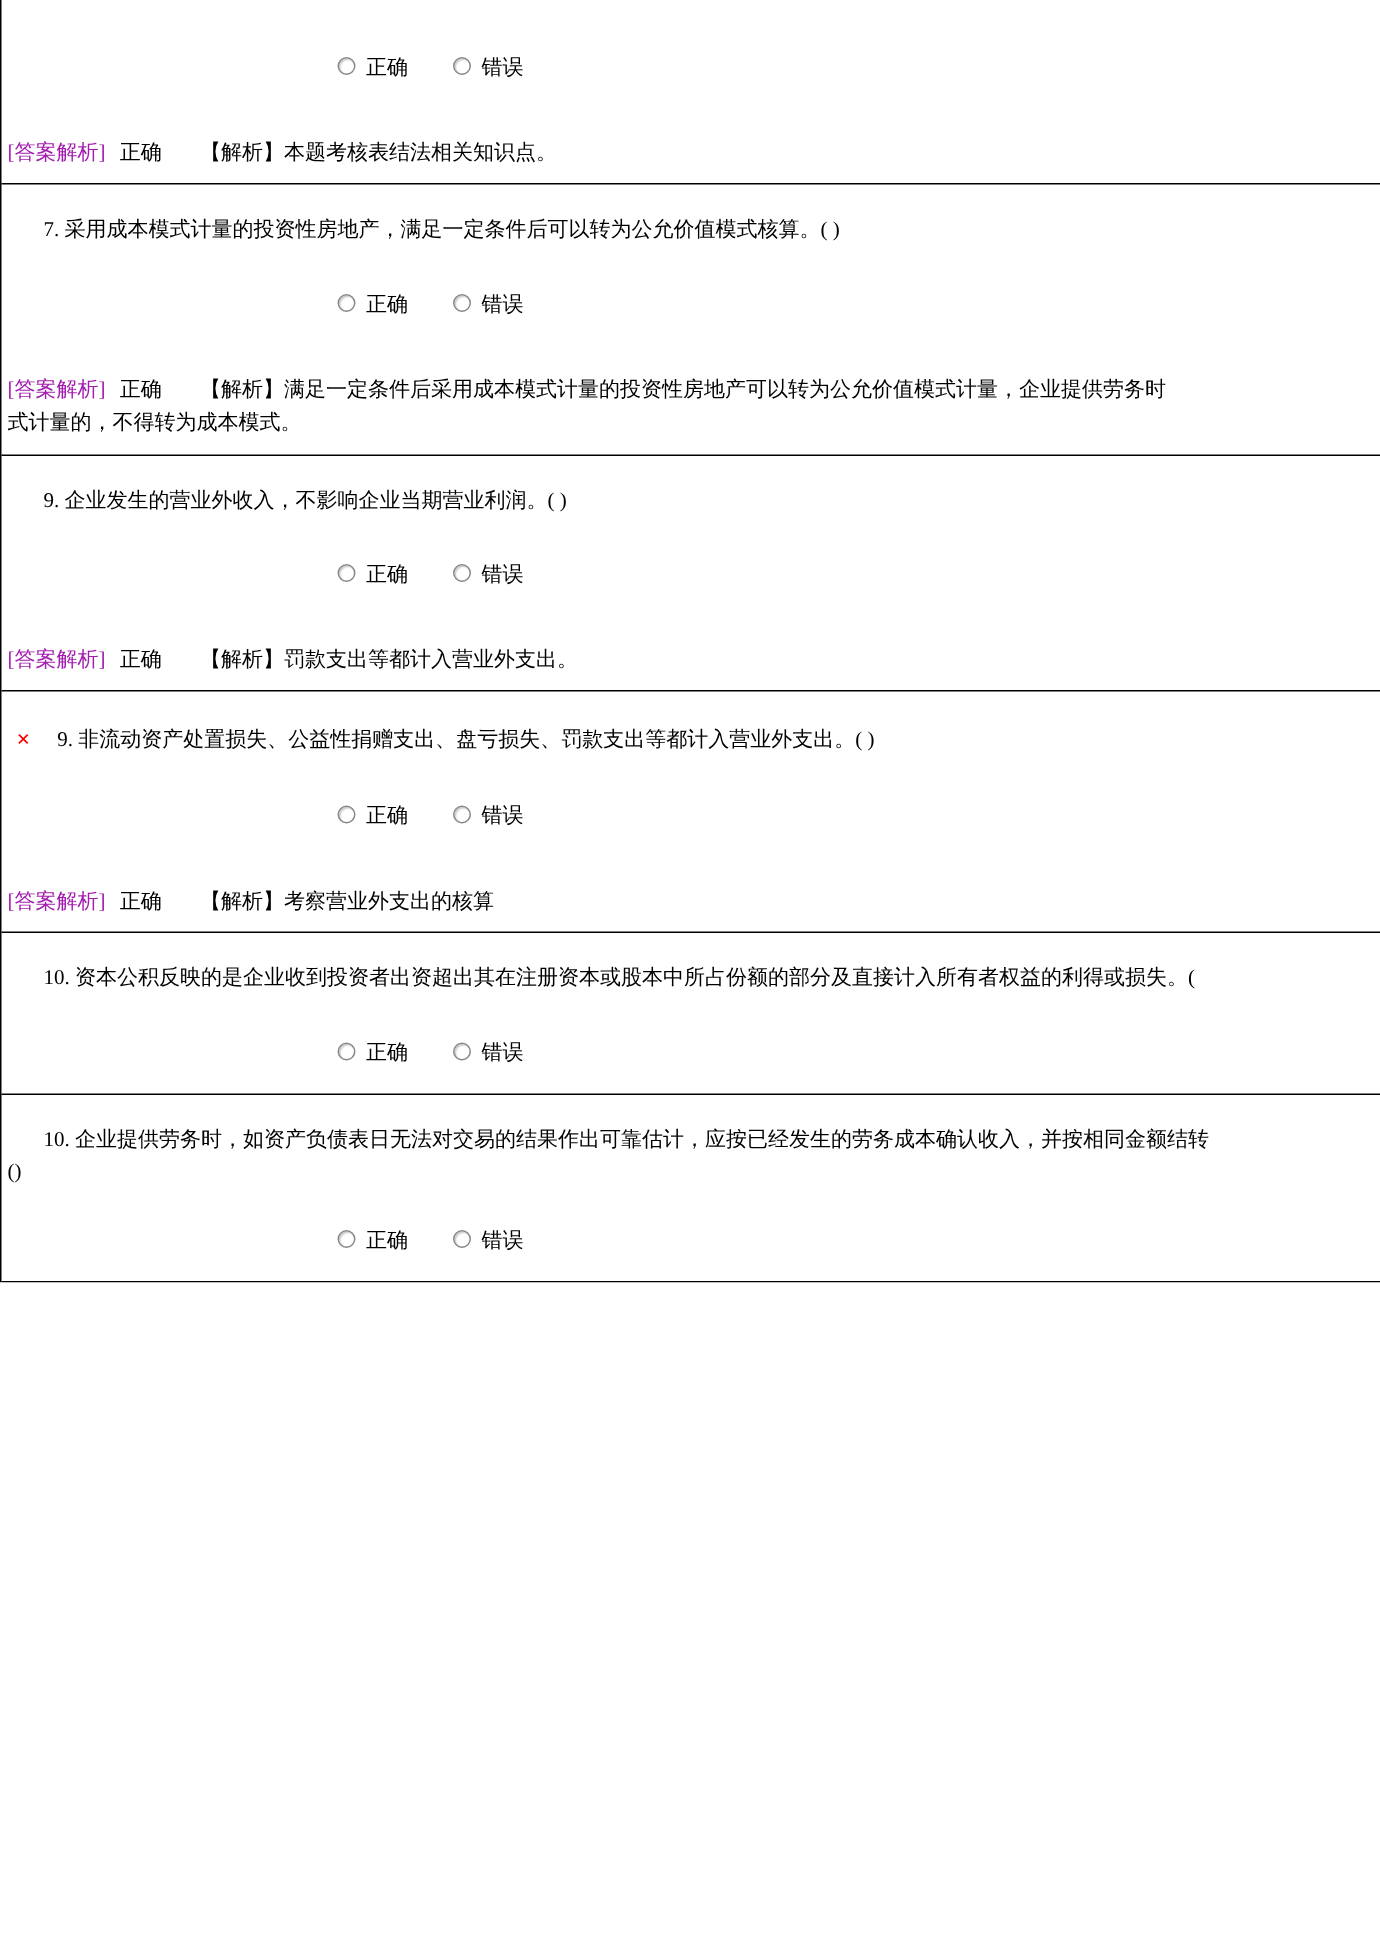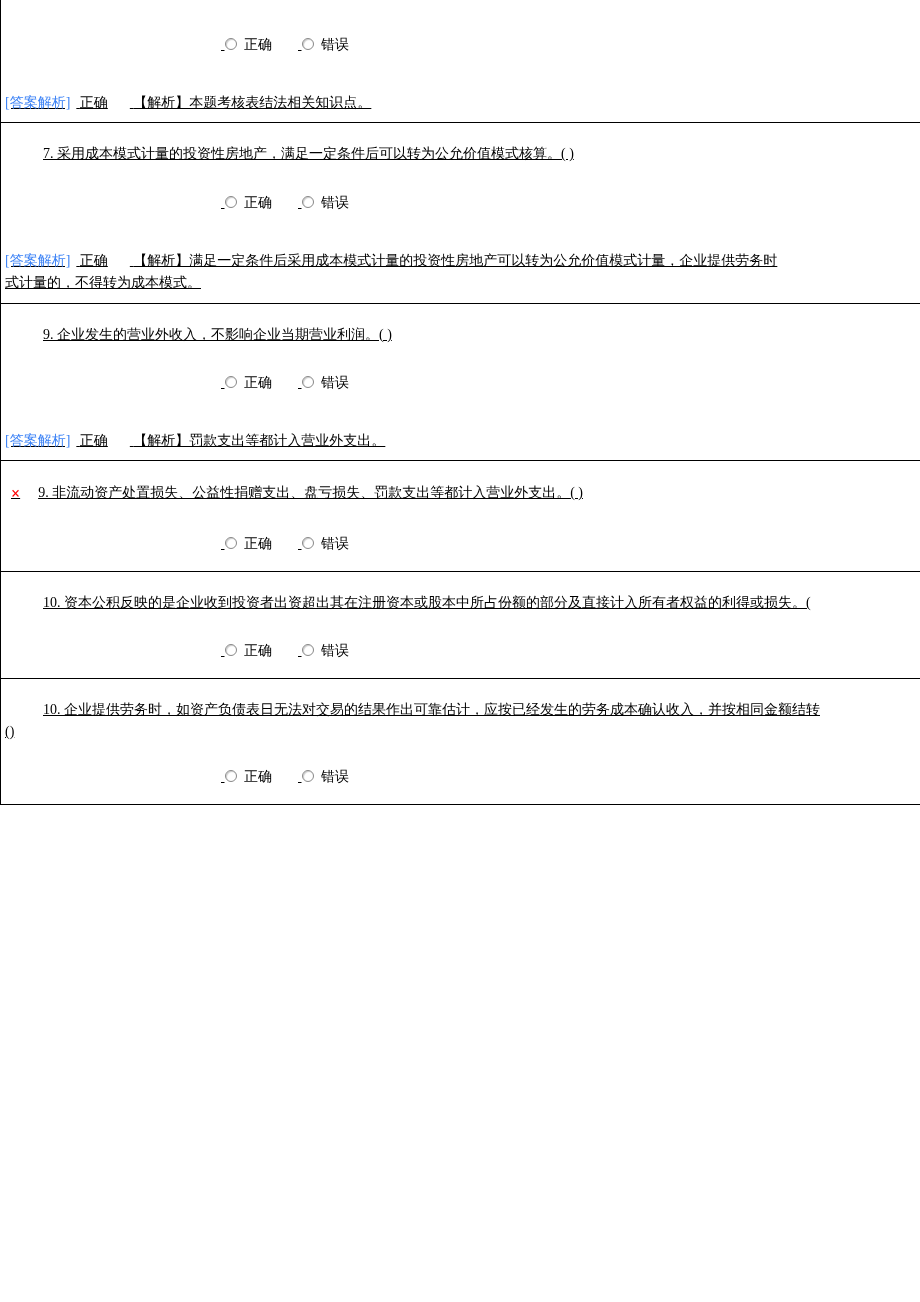--- a/index.html
+++ b/index.html
@@ -10,34 +10,33 @@
       padding: 0;
       background: #fff;
     }
     .page {
       width: 920px;
       border-left: 1px solid #000;
     }
     .qblock {
       border-top: 1px solid #000;
       padding: 0;
-      text-decoration: underline;
     }
     .qblock:first-child {
       border-top: none;
     }
     .qtext-row {
       padding: 20px 10px 10px 10px;
       line-height: 1.6;
       white-space: nowrap;
       overflow: hidden;
     }
     .qtext-row .qnum {
       display: inline;
-      margin-left: 32px;
+      margin-left: 18px;
     }
     .qtext-row .marker {
       color: #ff0000;
       font-weight: bold;
       font-size: 16px;
       margin-right: 18px;
       vertical-align: middle;
     }
     .options-row {
       padding: 18px 0 18px 0;
@@ -63,21 +62,21 @@
     .option-label {
       display: inline-block;
       width: 48px;
       margin-right: 6px;
     }
     .answer-row {
       padding: 20px 10px 8px 4px;
       line-height: 1.6;
     }
     .answer-row .lbl {
-      color: #3b82f6;
+      color: #a21caf;
       margin-right: 6px;
     }
     .answer-row .ans {
       margin-right: 22px;
     }
     .answer-row .exp {
     }
     hr.rule {
       border: none;
       border-top: 1px solid #000;
@@ -162,20 +161,25 @@
       <span class="indent"></span>
       <span class="option-group">
         <span class="radio-dot"></span>
         <span class="option-label">正确</span>
       </span>
       <span class="option-group">
         <span class="radio-dot"></span>
         <span class="option-label">错误</span>
       </span>
     </div>
+    <div class="answer-row">
+      <span class="lbl">[答案解析]</span>
+      <span class="ans">正确</span>
+      <span class="exp">【解析】考察营业外支出的核算</span>
+    </div>
   </div>
 
   <div class="qblock">
     <div class="qtext-row">
       <span class="qnum">10. 资本公积反映的是企业收到投资者出资超出其在注册资本或股本中所占份额的部分及直接计入所有者权益的利得或损失。(</span>
     </div>
     <div class="options-row">
       <span class="indent"></span>
       <span class="option-group">
         <span class="radio-dot"></span>

